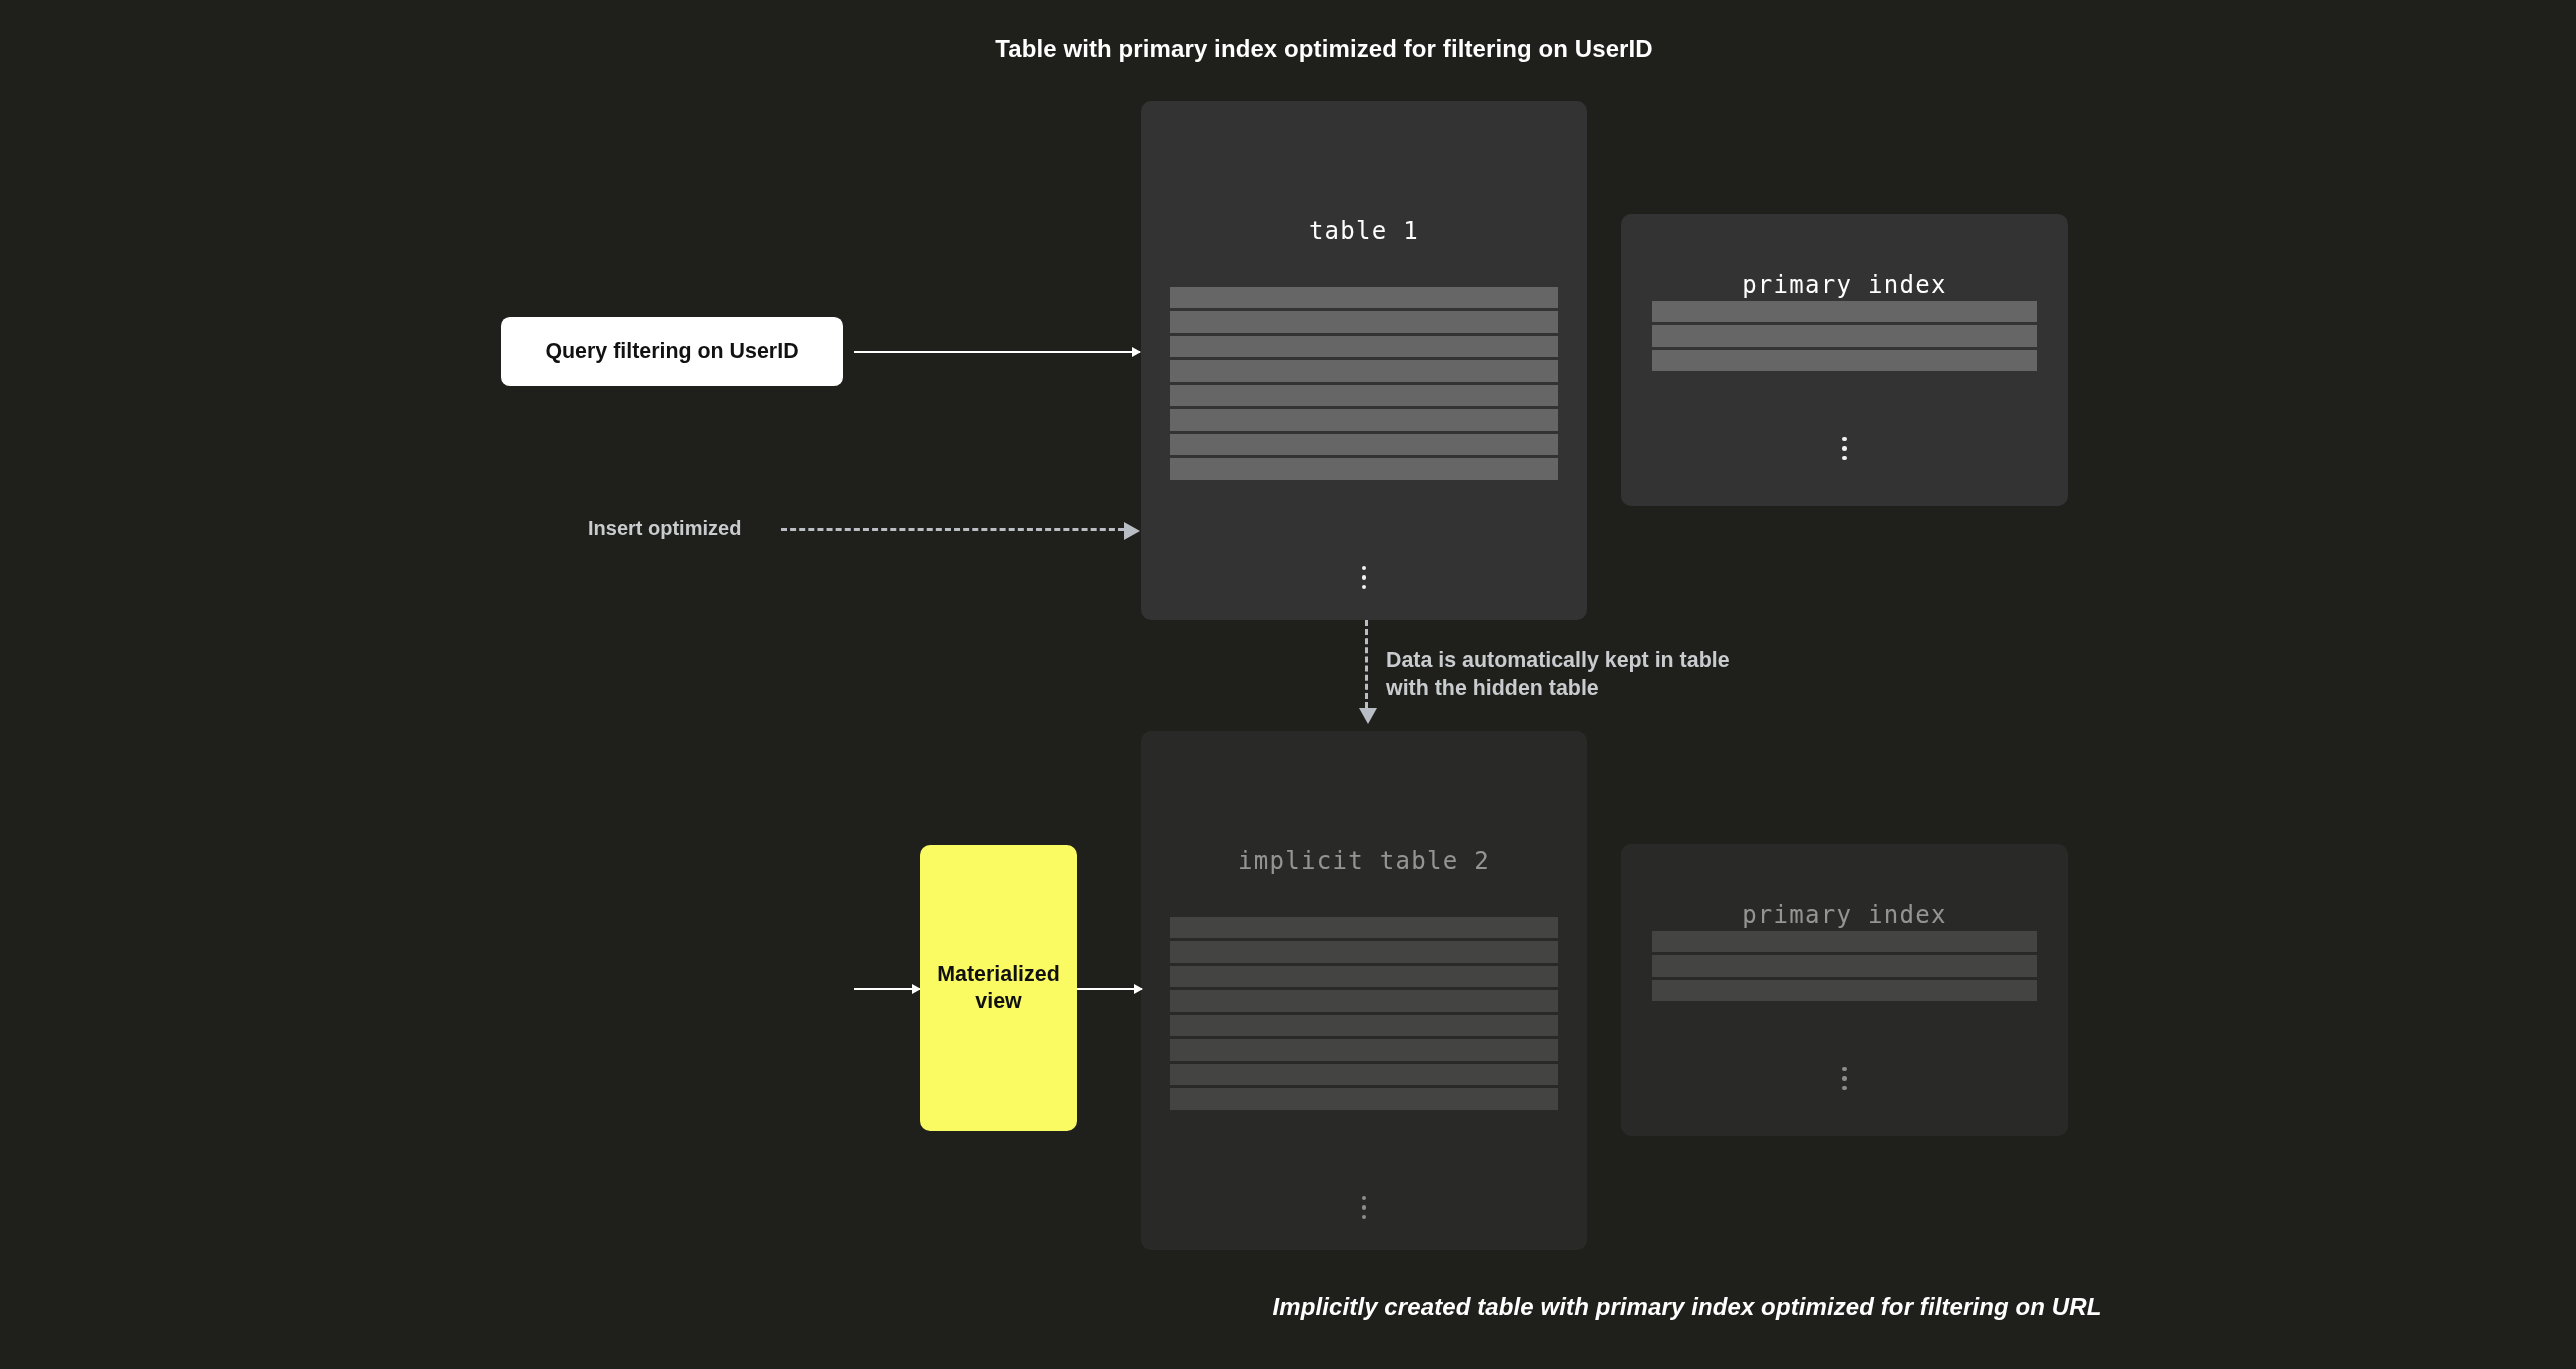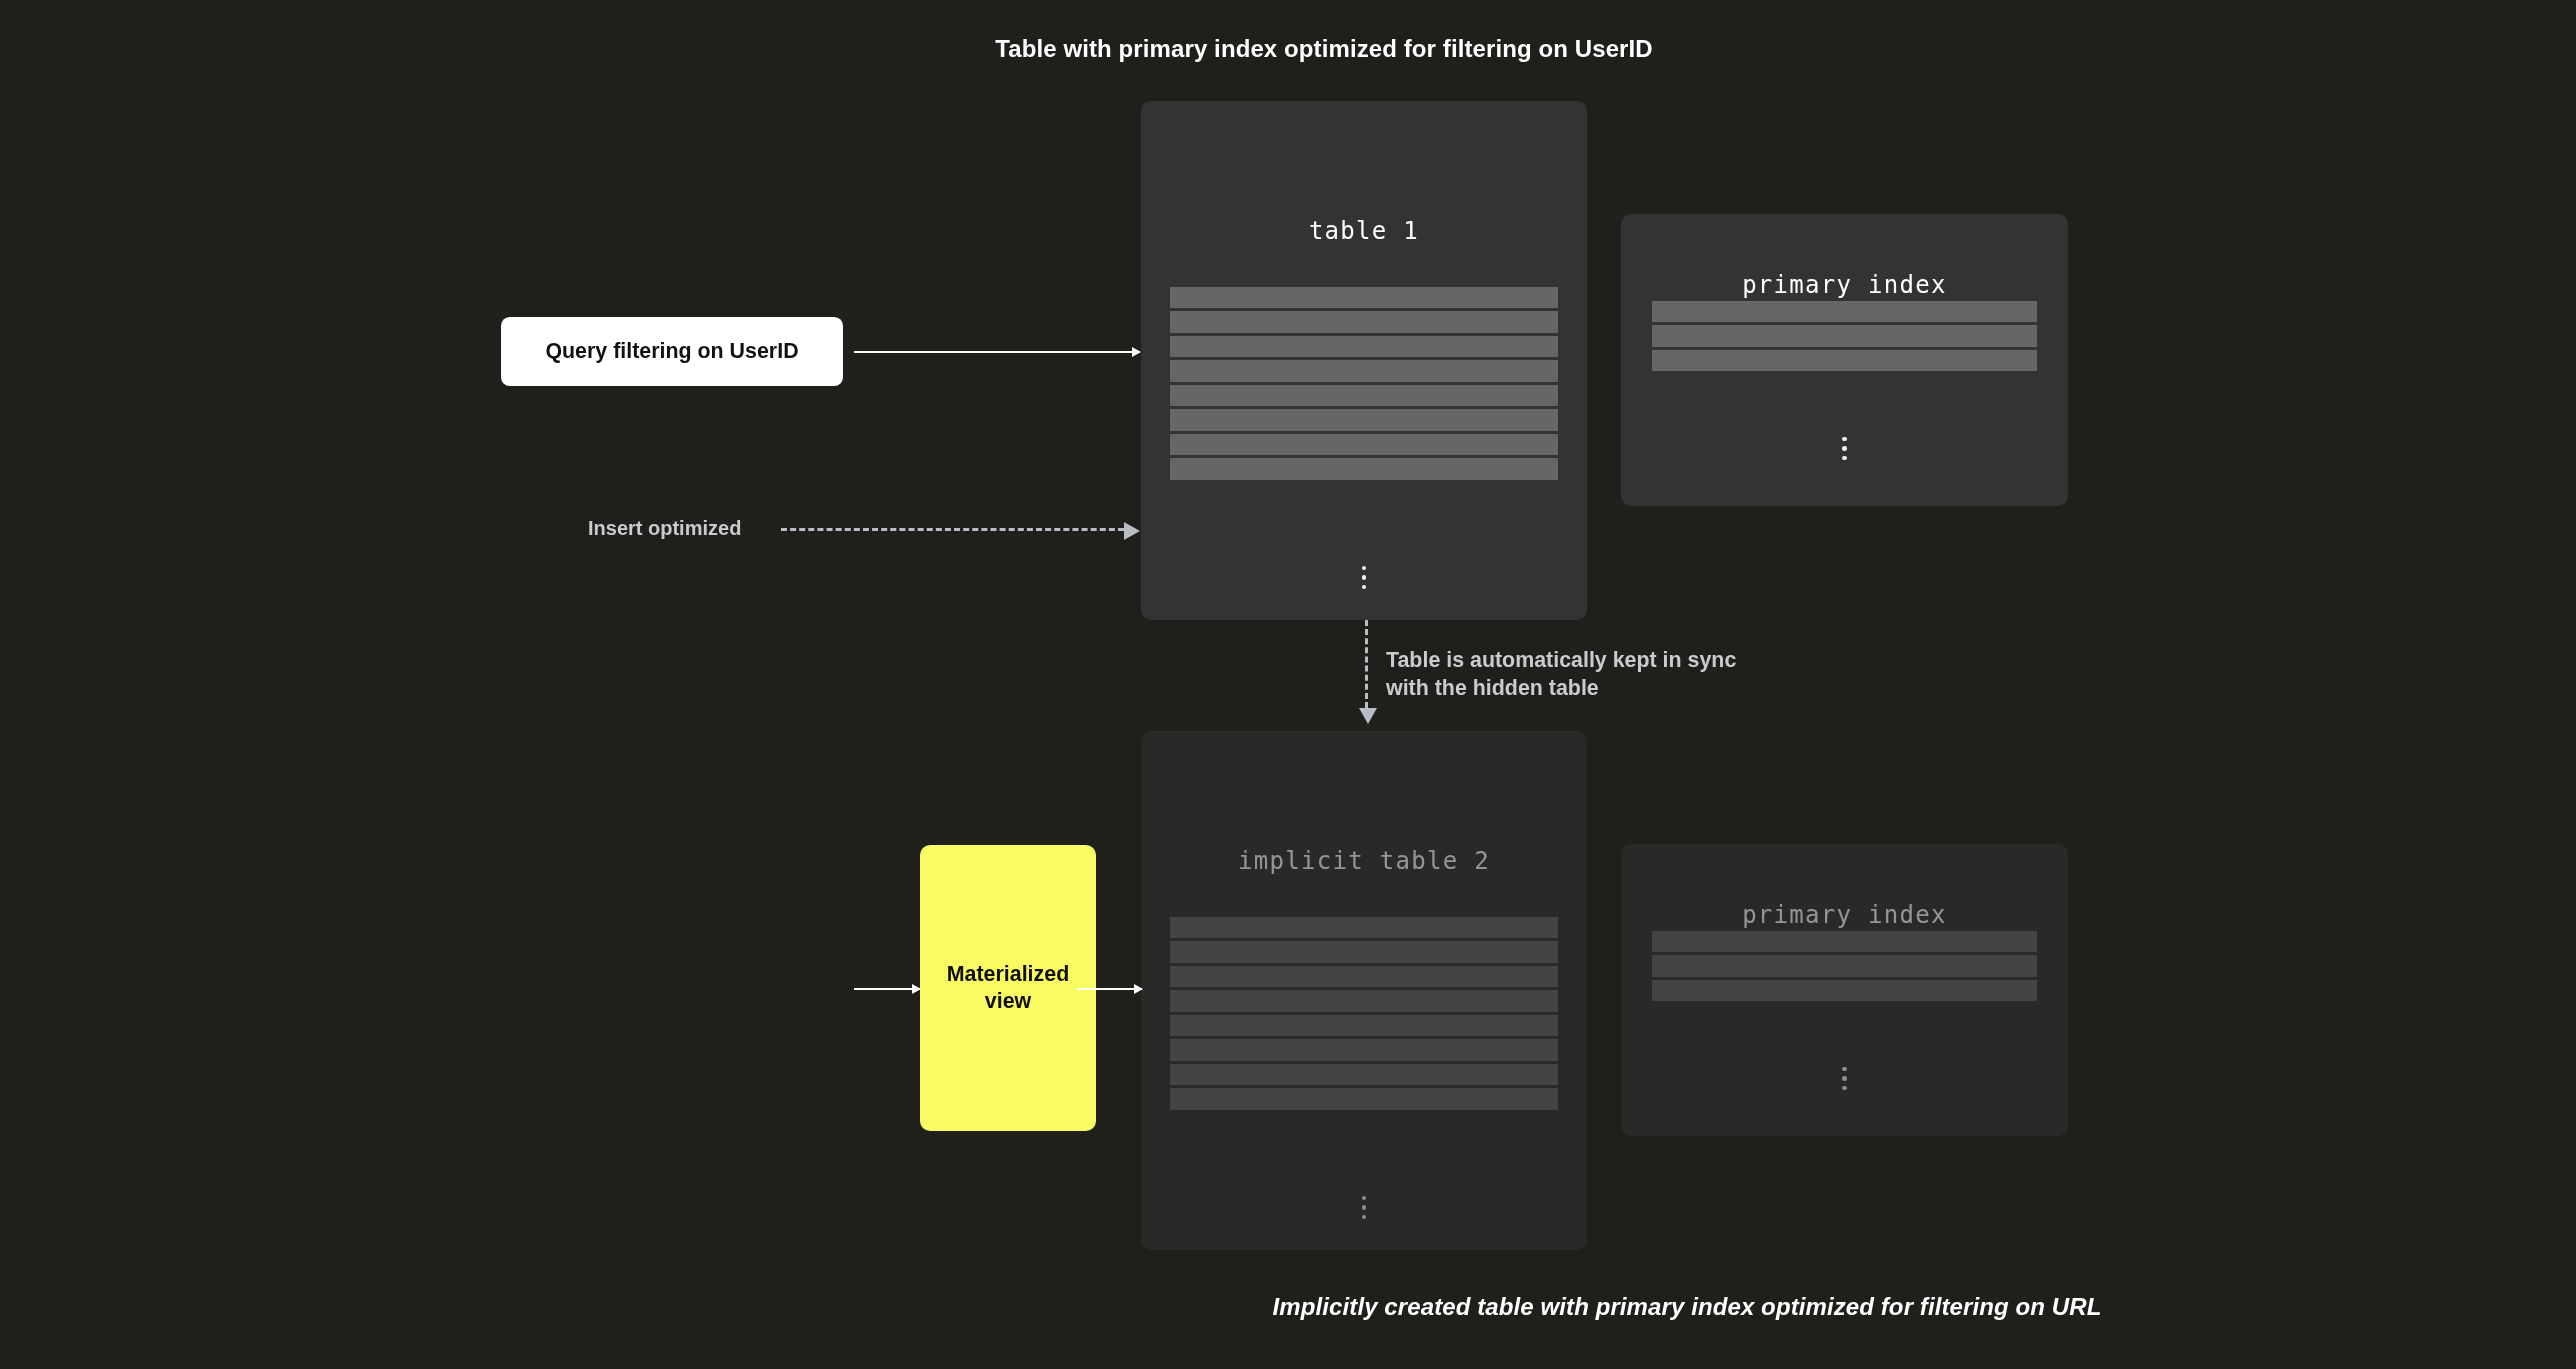--- a/index.html
+++ b/index.html
@@ -217,21 +217,21 @@
   </div>
 
   <div class="querybox" id="query-userid" style="left:501px; top:317px; width:342px; height:69px;">Query filtering on UserID</div>
 
   <div class="arrow-solid" style="left:854px; top:351px; width:286px;"></div>
 
   <div id="insert-label" style="left:588px; top:517px;">Insert optimized</div>
   <div class="arrow-dash-h" style="left:781px; top:528px; width:343px;"></div>
 
   <div class="arrow-dash-v" style="left:1365px; top:620px; height:88px;"></div>
-  <div class="annot" style="left:1386px; top:647px; width:377px;">Table is automatically kept in sync with the hidden table</div>
+  <div class="annot" style="left:1386px; top:647px; width:377px;">Data is automatically kept in table with the hidden table</div>
 
   <div class="card dim" id="card-table2" style="left:1141px; top:731px; width:446px; height:519px;">
     <div class="card-title" style="top:116px;">implicit table 2</div>
     <div class="rows" style="top:186px;">
       <div class="row"></div>
       <div class="row"></div>
       <div class="row"></div>
       <div class="row"></div>
       <div class="row"></div>
       <div class="row"></div>
@@ -255,20 +255,20 @@
     <div class="vdots" style="top:223px;">
       <span></span>
         <span></span>
         <span></span>
     </div>
   </div>
 
 
   <div class="arrow-solid" style="left:854px; top:988px; width:66px;"></div>
 
-  <div id="mv-box" style="left:920px; top:845px; width:176px; height:286px;">Materialized view</div>
+  <div id="mv-box" style="left:920px; top:845px; width:157px; height:286px;">Materialized view</div>
 
   <div class="arrow-solid" style="left:1077px; top:988px; width:65px;"></div>
 
   <div class="caption" id="caption-bottom">Implicitly created table with primary index optimized for filtering on URL</div>
 
 </div>
 
 
 </body></html>

